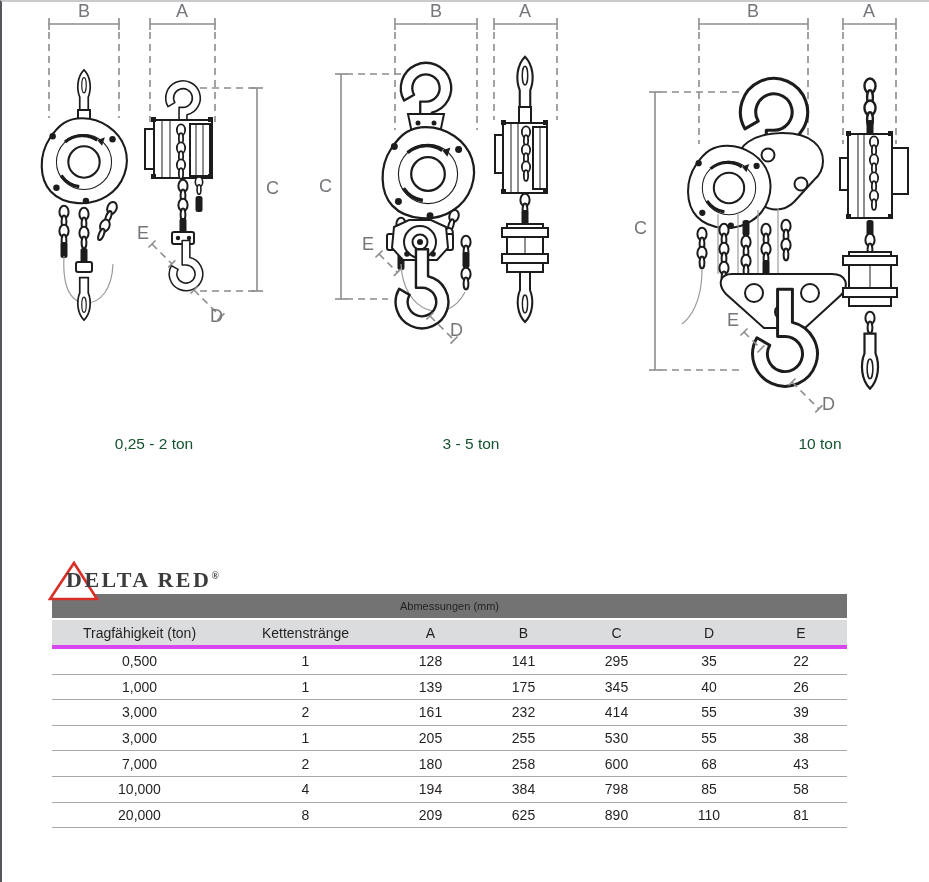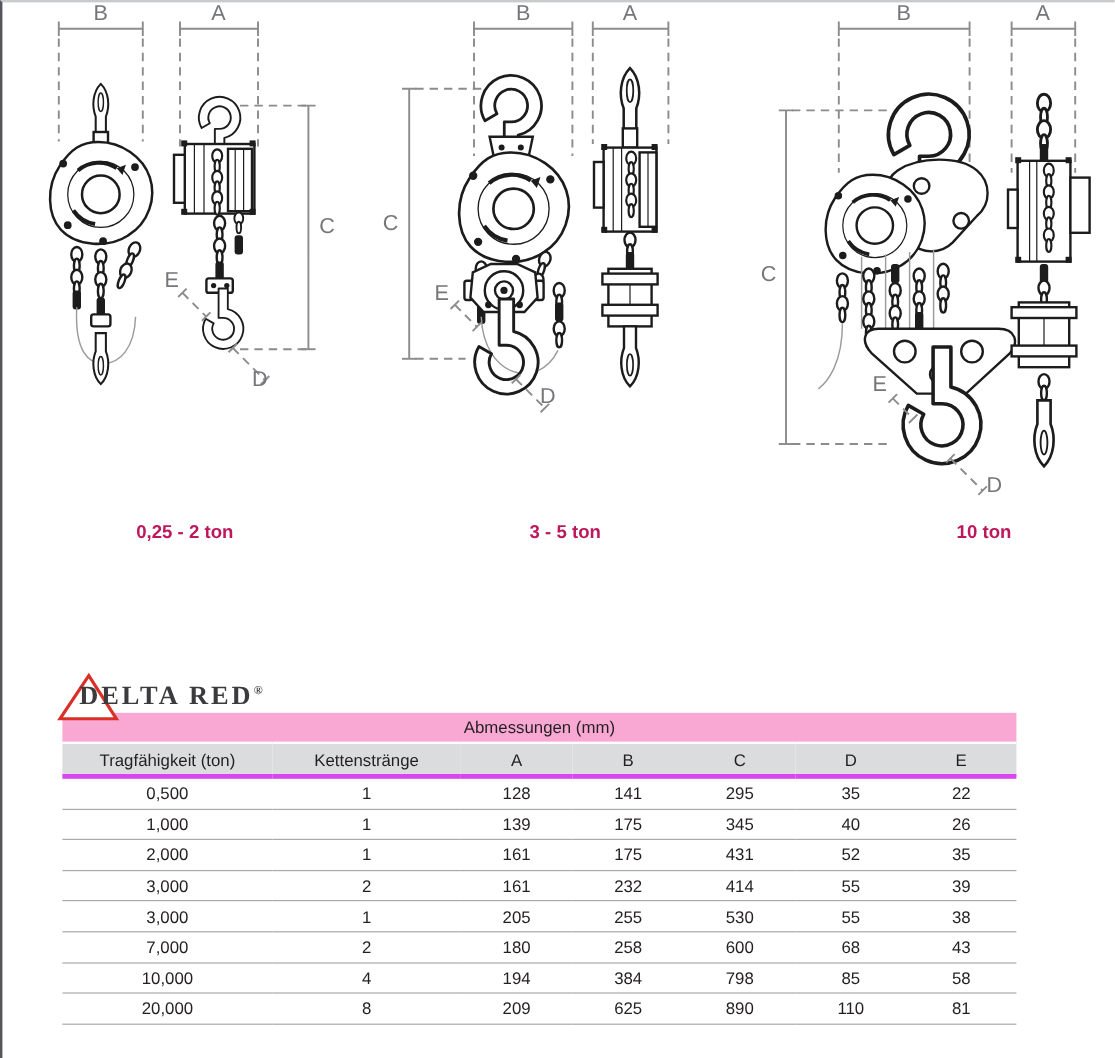--- a/index.html
+++ b/index.html
@@ -13,38 +13,38 @@
   .dimline { stroke:#8c8c8e; stroke-width:1.6; fill:none; }
   .dimlbl  { font-family:"Liberation Sans", sans-serif; font-size:18px; fill:#75767a; }
   .part    { fill:#fff; stroke:#1c1c1c; stroke-width:2; }
   .thin    { stroke:#1c1c1c; stroke-width:1; fill:none; }
   .wire    { stroke:#9b9b9b; stroke-width:1.2; fill:none; }
   .bolt    { fill:#1c1c1c; }
   .hole    { fill:#fff; stroke:#1c1c1c; stroke-width:2; }
 
   .caption {
     position:absolute; top:433px; transform:translateX(-50%);
-    font-size:15.5px; color:#be185d; white-space:nowrap;font-weight:bold;
+    font-size:15.5px; color:#14532d; white-space:nowrap;
   }
   .logo { position:absolute; left:44px; top:558px; display:flex; align-items:center; z-index:3; }
   .logo-text {
     font-family:"Liberation Serif", serif; font-weight:bold; font-size:22px;
     letter-spacing:2.5px; color:#3b3b3d; margin-left:-36px; line-height:1;
     padding-bottom:2px; white-space:nowrap;
   }
   .logo-text sup { font-size:10px; letter-spacing:0; }
 
   .dim-table {
     position:absolute; left:50px; top:592px; width:795px;
     border-collapse:collapse; table-layout:fixed;
     font-size:14px; color:#231f20;
   }
   .dim-table td, .dim-table th { font-weight:normal; text-align:center; padding:0; }
   .title-row th {
-    background:#f9a8d4; height:24px; border-bottom:2px solid #fff; font-size:14px;
+    background:#737373; height:24px; border-bottom:2px solid #fff; font-size:11px;
   }
   .header-row th {
     background:#dbdcdd; height:25px; border-bottom:4px solid #d946ef;
   }
   .dim-table tbody td { height:24.6px; border-bottom:1px solid #a7a9ac; }
 </style>
 </head>
 <body>
 
 <div class="page">
@@ -419,29 +419,20 @@
       <tr>
         <td>1,000</td>
           <td>1</td>
           <td>139</td>
           <td>175</td>
           <td>345</td>
           <td>40</td>
           <td>26</td>
       </tr>
       <tr>
-        <td>2,000</td>
-          <td>1</td>
-          <td>161</td>
-          <td>175</td>
-          <td>431</td>
-          <td>52</td>
-          <td>35</td>
-      </tr>
-      <tr>
         <td>3,000</td>
           <td>2</td>
           <td>161</td>
           <td>232</td>
           <td>414</td>
           <td>55</td>
           <td>39</td>
       </tr>
       <tr>
         <td>3,000</td>

